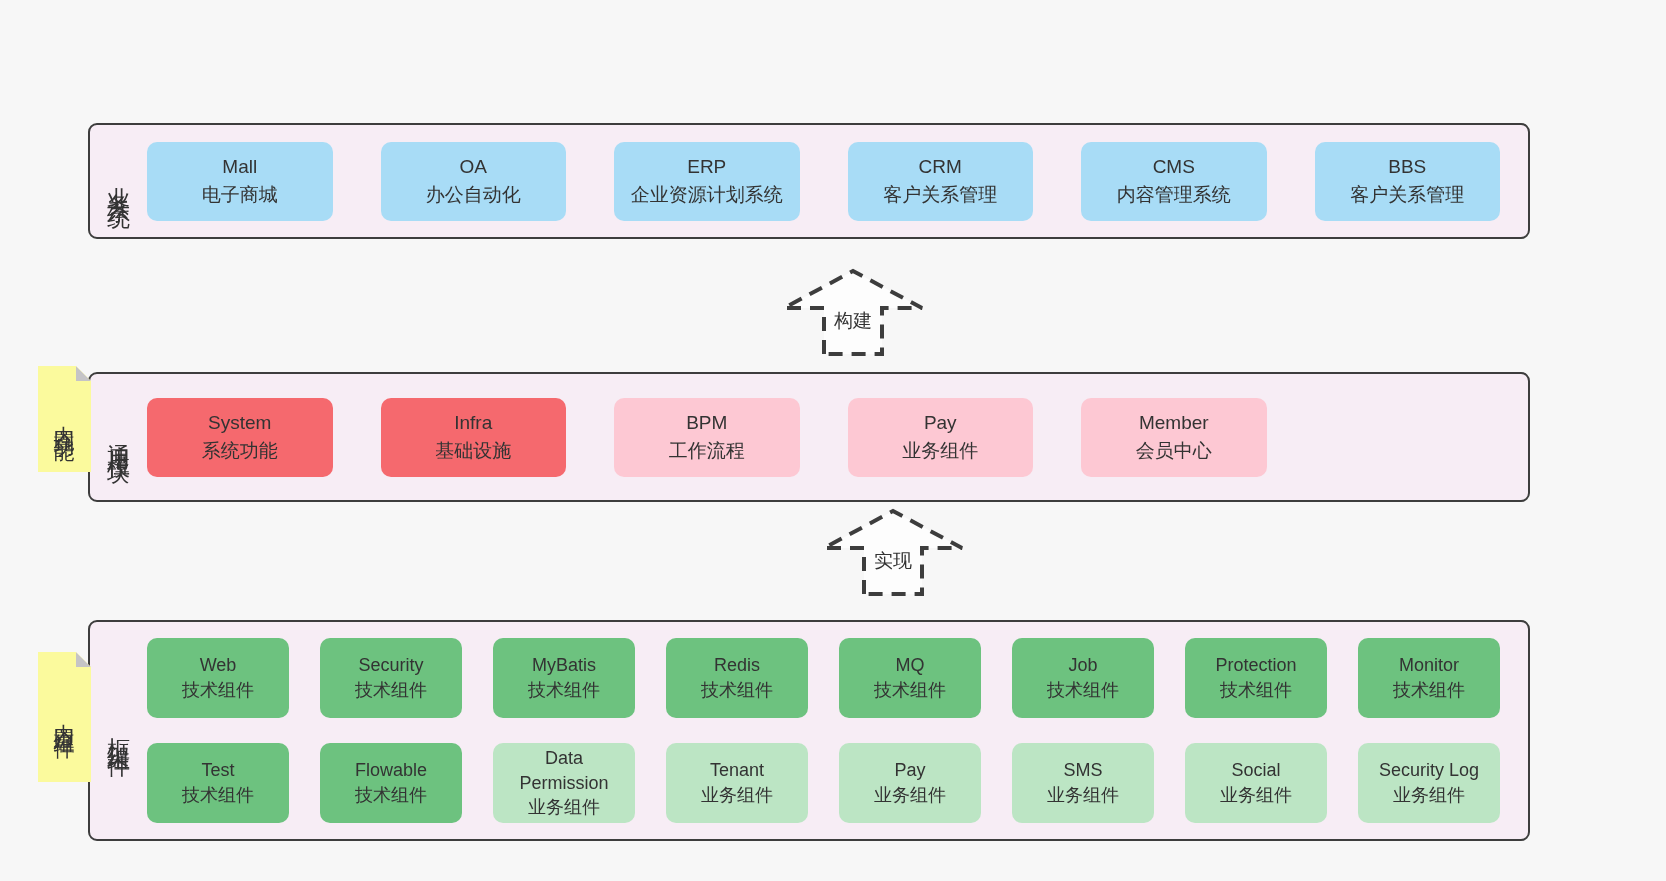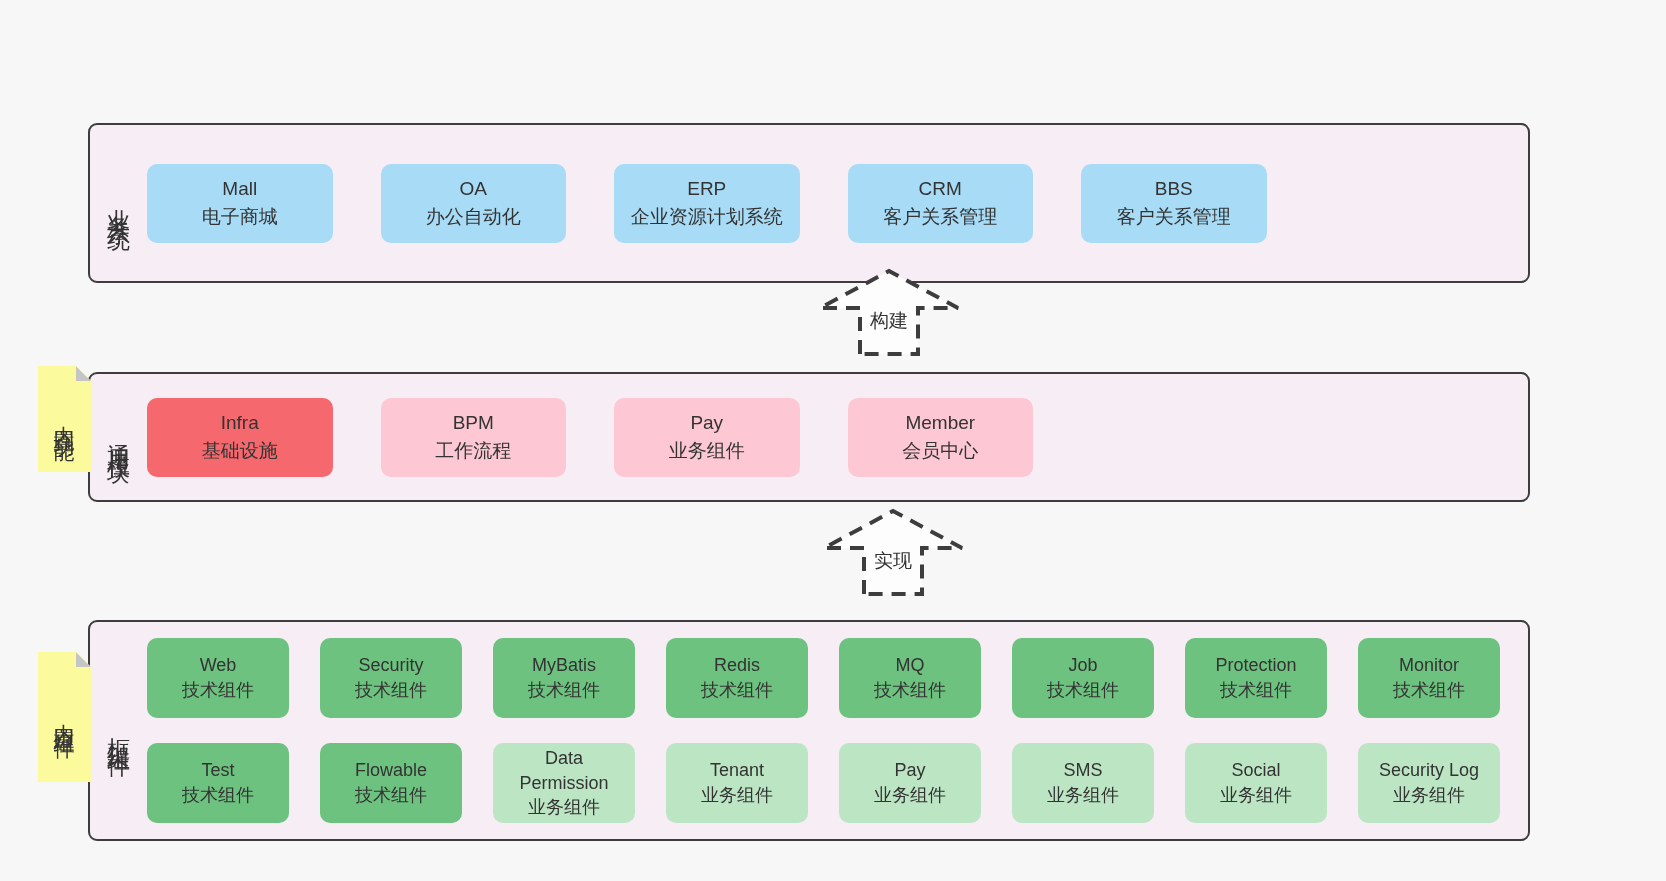--- a/index.html
+++ b/index.html
@@ -13,21 +13,21 @@
   body {
     position:relative; background:var(--page-bg);
     font-family:"Liberation Sans","DejaVu Sans",sans-serif; color:var(--text);
     overflow:hidden;
   }
   .section {
     position:absolute; left:88px; width:1442px;
     background:var(--section-bg); border:2px solid var(--section-border);
     border-radius:9px; display:flex;
   }
-  #section-0 { top:123px; height:160px; }
+  #section-0 { top:123px; height:116px; }
   #section-1 { top:372px; height:130px; }
   #section-2 { top:620px; height:221px; }
   .section-label { width:57px; display:flex; align-items:center; justify-content:center; }
   .vtext {
     writing-mode:vertical-rl; text-orientation:upright;
     font-size:23px; letter-spacing:6px; color:var(--text); line-height:1;
   }
   .boxes {
     flex:1; display:grid; align-content:center;
     padding-right:28px; gap:24px 48px;
@@ -51,21 +51,21 @@
     clip-path:polygon(0 0, calc(100% - 15px) 0, 100% 15px, 100% 100%, 0 100%);
   }
   .sticky::before {
     content:""; position:absolute; top:0; right:0; width:15px; height:15px;
     background:var(--sticky-fold); clip-path:polygon(0 0, 100% 100%, 0 100%);
   }
   #sticky-0 { top:366px; height:106px; }
   #sticky-1 { top:652px; height:130px; }
   .sticky .vtext { font-size:21px; letter-spacing:5px; }
   .arrow { position:absolute; z-index:2; width:146px; height:88px; }
-  #arrow-0 { left:816px; top:268px; }
+  #arrow-0 { left:780px; top:268px; }
   #arrow-1 { left:820px; top:508px; }
   .arrow path {
     fill:var(--arrow-fill); stroke:var(--section-border);
     stroke-width:4; stroke-dasharray:14 9; stroke-linejoin:miter;
   }
   .arrow rect { fill:var(--arrow-fill); }
   .arrow text {
     font-family:"Liberation Sans","DejaVu Sans",sans-serif;
     font-size:19px; fill:var(--text);
   }
@@ -86,20 +86,24 @@
         <div class="box-name">OA</div>
         <div class="box-desc">办公自动化</div>
       </div>
       <div class="box blue">
         <div class="box-name">ERP</div>
         <div class="box-desc">企业资源计划系统</div>
       </div>
       <div class="box blue">
         <div class="box-name">CRM</div>
         <div class="box-desc">客户关系管理</div>
+      </div>
+      <div class="box blue">
+        <div class="box-name">CMS</div>
+        <div class="box-desc">内容管理系统</div>
       </div>
       <div class="box blue">
         <div class="box-name">BBS</div>
         <div class="box-desc">客户关系管理</div>
       </div>
     </div>
 </div>
 
 <div class="arrow" id="arrow-0">
   <svg viewBox="0 0 146 88" width="146" height="88">
@@ -112,20 +116,24 @@
 <div class="sticky" id="sticky-0">
   <div class="vtext">内置功能</div>
 </div>
 
 <div class="section" id="section-1">
   <div class="section-label">
     <div class="vtext">通用模块</div>
   </div>
   <div class="boxes cols-6">
       <div class="box red">
+        <div class="box-name">System</div>
+        <div class="box-desc">系统功能</div>
+      </div>
+      <div class="box red">
         <div class="box-name">Infra</div>
         <div class="box-desc">基础设施</div>
       </div>
       <div class="box pink">
         <div class="box-name">BPM</div>
         <div class="box-desc">工作流程</div>
       </div>
       <div class="box pink">
         <div class="box-name">Pay</div>
         <div class="box-desc">业务组件</div>

